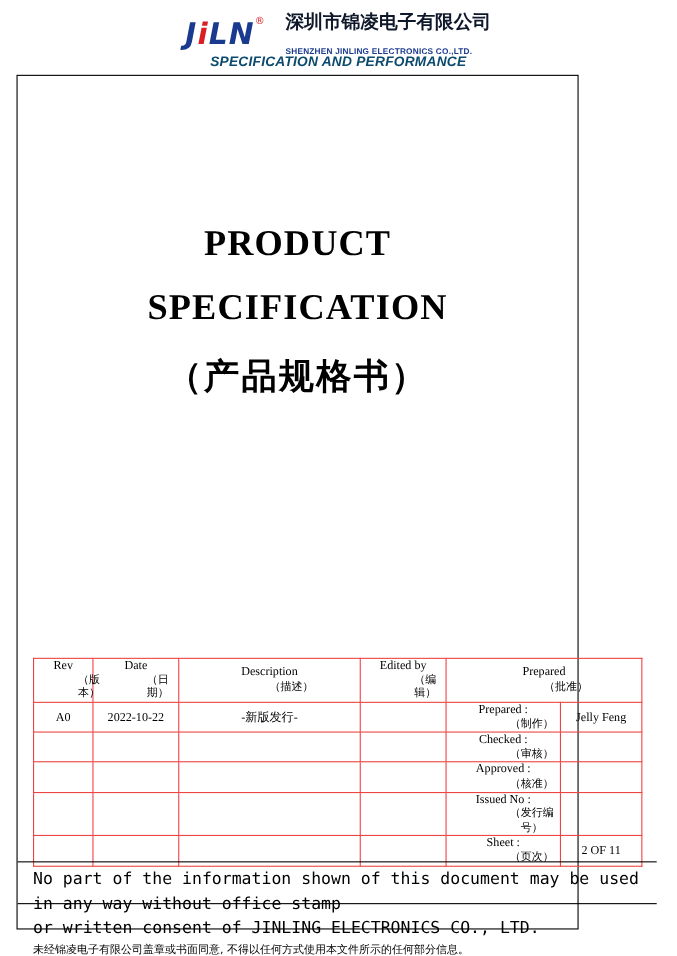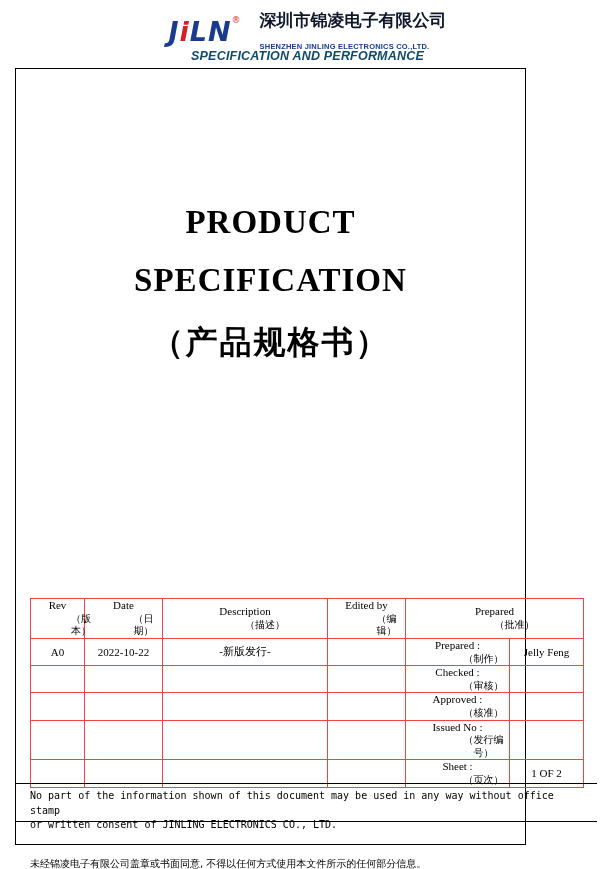--- a/index.html
+++ b/index.html
@@ -184,21 +184,21 @@
     font-family: "DejaVu Sans", sans-serif;
     font-size: 10px;
   }
 
   
   .footer-note {
     position: absolute;
     left: 14px;
     width: 553px;
     font-family: "DejaVu Sans Mono", monospace;
-    font-size: 10px;
+    font-size: 15px;
     line-height: 1.45;
     letter-spacing: 0px;
   }
   .footer-en {
     top: 720px;
   }
   .footer-cn {
     top: 788px;
     font-family: "DejaVu Sans", sans-serif;
     font-size: 10px;
@@ -328,21 +328,21 @@
 
         <tr>
           <td class="rev-row-cell"></td>
           <td class="rev-row-cell"></td>
           <td class="rev-row-cell"></td>
           <td class="rev-row-cell"></td>
           <td class="rev-row-cell appr-label two-line">
             <span class="en">Sheet :</span>
             <span class="cn">（页次）</span>
           </td>
-          <td class="rev-row-cell">1 OF 2</td>
+          <td class="rev-row-cell">2 OF 11</td>
         </tr>
       </tbody>
     </table>
 
     <div class="footer-divider"></div>
     <div class="footer-note footer-en">
       <div>No part of the information shown of this document may be used in any way without office stamp</div>
       <div>or written consent of JINLING ELECTRONICS CO., LTD.</div>
     </div>
     <div class="footer-divider2"></div>

